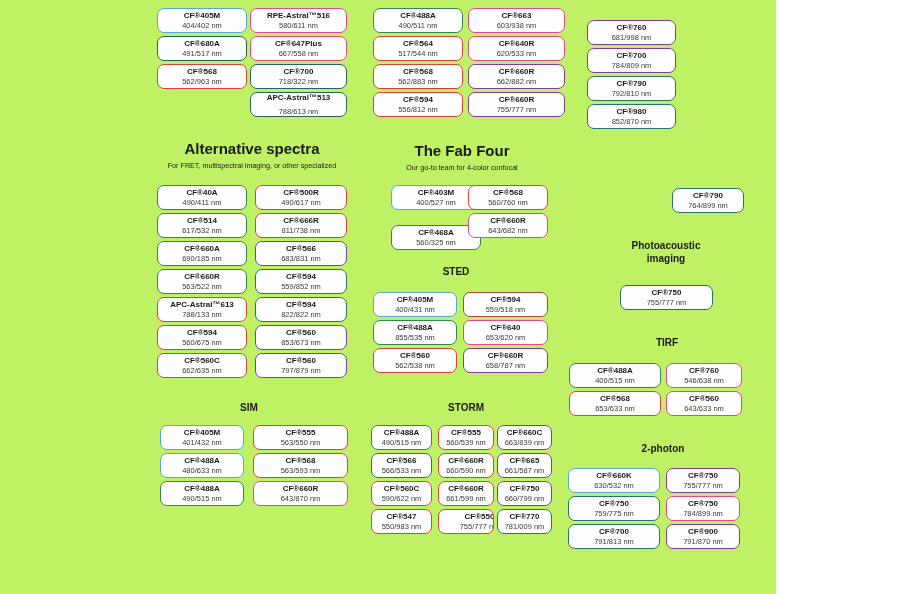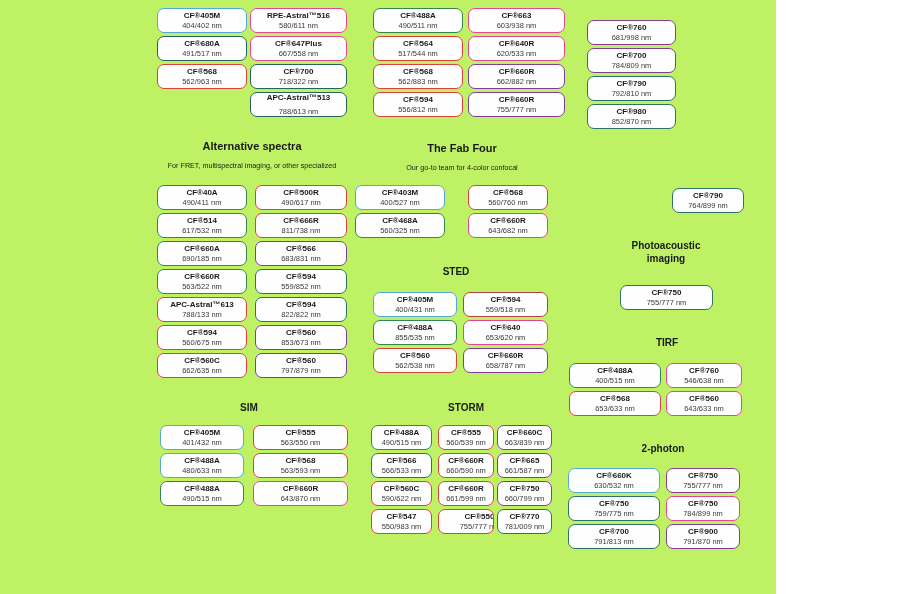--- a/index.html
+++ b/index.html
@@ -18,21 +18,21 @@
   .section { position: absolute; inset: 0; }
   .heading {
     position: absolute;
     transform: translateX(-50%);
     color: #1a1a1a;
     font-weight: bold;
     white-space: pre-line;
     text-align: center;
     line-height: 1.25;
   }
-  .heading-lg { font-size: 11px; }
+  .heading-lg { font-size: 15px; }
   .heading-md { font-size: 10px; }
   .subheading {
     position: absolute;
     transform: translateX(-50%);
     color: #222222;
     font-size: 7.2px;
     white-space: nowrap;
     text-align: center;
   }
   .column {
@@ -220,21 +220,21 @@
         </div>
         <div class="badge" style="border-color: rgb(127, 63, 153);">
           <div class="badge-name">CF®560</div>
           <div class="badge-value">797/879 nm</div>
         </div>
       </div>
     </div>
     <div class="section">
       <div class="heading heading-lg" style="left: 462px; top: 142px;">The Fab Four</div>
       <div class="subheading" style="left: 462px; top: 163px;">Our go-to team for 4-color confocal</div>
-      <div class="column" style="left: 355px; top: 185px; width: 90px;">
+      <div class="column" style="left: 391px; top: 185px; width: 90px; gap: 12px;">
         <div class="badge" style="border-color: rgb(85, 169, 218);">
           <div class="badge-name">CF®403M</div>
           <div class="badge-value">400/527 nm</div>
         </div>
         <div class="badge" style="border-color: rgb(53, 133, 79);">
           <div class="badge-name">CF®468A</div>
           <div class="badge-value">560/325 nm</div>
         </div>
       </div>
       <div class="column" style="left: 468px; top: 185px; width: 80px;">

